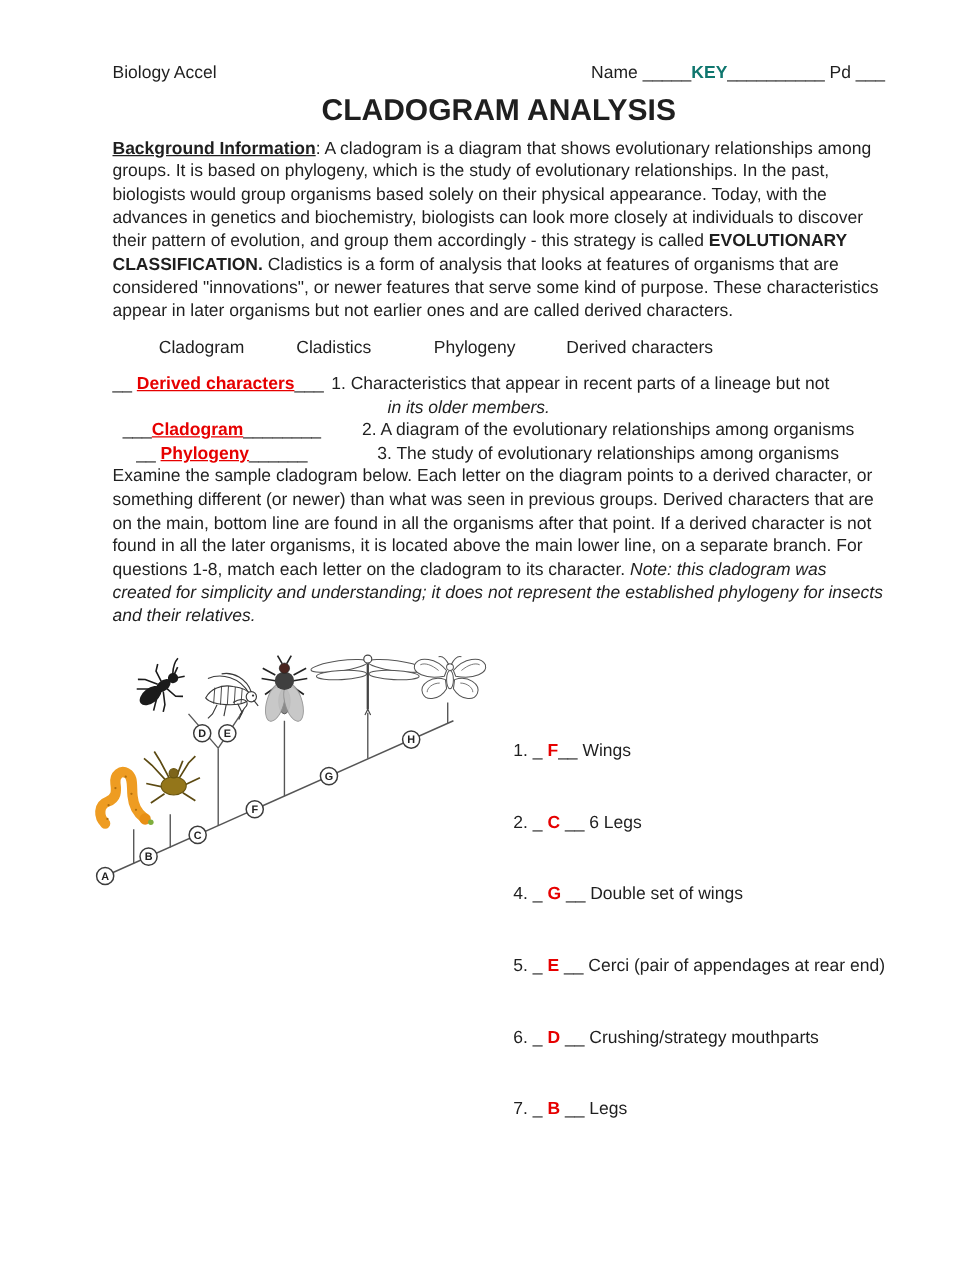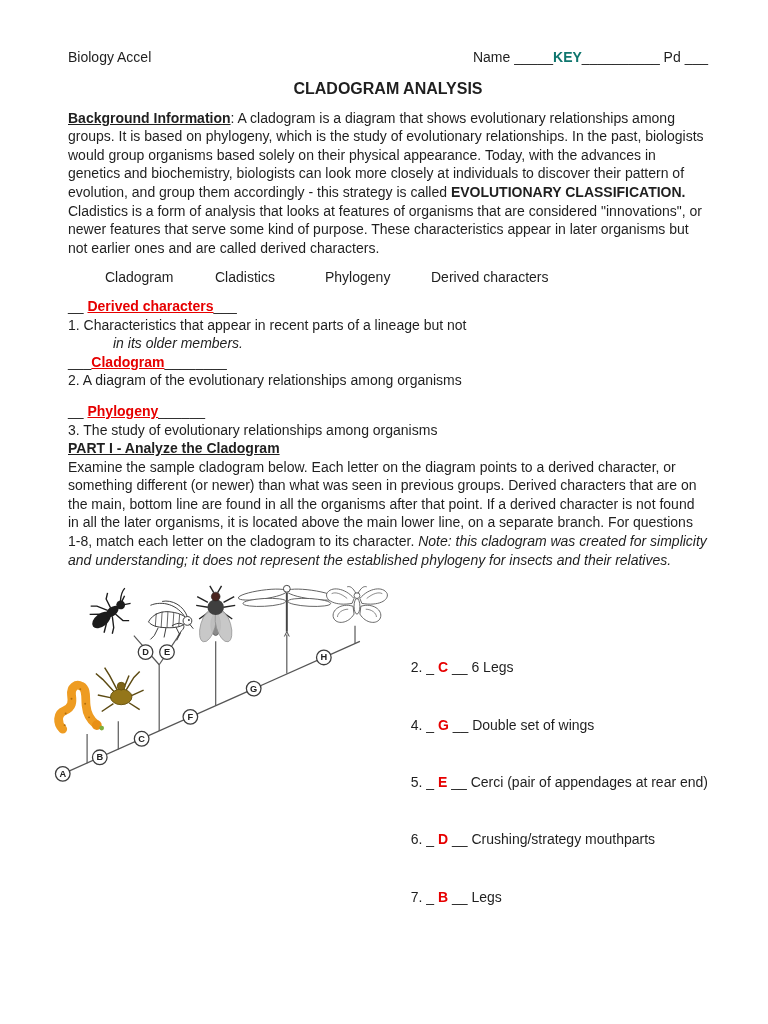--- a/index.html
+++ b/index.html
@@ -1,40 +1,40 @@
 <!DOCTYPE html>
 <html><head>
 <meta charset="utf-8">
 <style>
   * { box-sizing: border-box; }
   html,body { margin:0; padding:0; background:#ffffff; }
   .page {
     width:768px; height:1024px; position:relative; background:#ffffff;
     font-family:"Liberation Sans", sans-serif;
     font-size:14px; line-height:18.6px; color:#1f1f1f;
-    padding:48px 60px 0 68px; overflow:hidden;
+    padding:48px 60px 0 90px; overflow:hidden;
   }
   .hdr { display:flex; justify-content:space-between; white-space:pre; }
   .red { color:#0f766e; }
   .bold { font-weight:bold; }
   .lead { font-weight:bold; text-decoration:underline; }
   h1.title {
-    font-size:16px; line-height:22px; text-align:center; margin:11px 0 9px 0;
+    font-size:24px; line-height:22px; text-align:center; margin:11px 0 9px 0;
     font-weight:bold; letter-spacing:0;
   }
   p.para { margin:0 0 0 0; }
   .prelab-para { margin-top:15px; }
   .wordbank {
     margin:11px 0 0 37px; display:grid;
     grid-template-columns:110px 110px 106px auto;
   }
   .qrows { margin-top:10px; }
-  .qrow { display:flex; margin-top:0;flex-direction:column; }
-  .qrow + .qrow { margin-top:0; }
-  .qrow.gap { margin-top:12px; }
+  .qrow { display:flex; margin-top:0; }
+  .qrow + .qrow { margin-top:0;text-align:center; }
+  .qrow.gap { }
   .q-left { width:175px; flex:none; white-space:pre; }
   .q-left .ans { color:#e60000; font-weight:bold; text-decoration:underline; }
   .q-right { flex:1; }
   .q-line2 { padding-left:45px;font-style:italic; }
   .part-heading { margin:27px 0 0 0; }
   .figure-row { display:flex; margin-left:-15px; margin-top:9px; }
   .match-list { margin-left:5px; padding-top:42px; white-space:pre; line-height:19.1px; }
   .match-list .m-ans { color:#e60000; font-weight:bold; }
   svg text.node-letter {
     font-family:"Liberation Sans", sans-serif; font-size:9.5px; font-weight:bold; fill:#222;
@@ -77,21 +77,20 @@
       </span>
     </div>
     <div class="qrow gap">
       <span class="q-left"><span>__ </span><span class="ans">Phylogeny</span><span>______</span></span>
       <span class="q-right">
         <div>3. The study of evolutionary relationships among organisms</div>
       </span>
     </div>
   </div>
 
-  <p class="para part-heading"><span class="lead">PART I - Analyze the Cladogram</span></p>
   <p class="para"><span>Examine the sample cladogram below.  Each letter on the diagram points to a derived character, or something different (or newer) than what was seen in previous groups. Derived characters that are on the main, bottom line are found in all the organisms after that point.  If a derived character is not found in all the later organisms, it is located above the main lower line, on a separate branch.  For questions 1-8, match each letter on the cladogram to its character. </span><i>Note: this cladogram was created for simplicity and understanding; it does not represent the established phylogeny for insects and their relatives.</i></p>
 
   <div class="figure-row">
     <svg width="362" height="230" viewBox="0 0 362 230">
 
       <line x1="10" y1="198" x2="315" y2="62" stroke="#555" stroke-width="1.3"></line>
 
       <line x1="35" y1="187" x2="35" y2="157" stroke="#555" stroke-width="1.2"></line>
       <line x1="67" y1="173" x2="67" y2="144" stroke="#555" stroke-width="1.2"></line>
       <line x1="109" y1="154" x2="109" y2="86" stroke="#555" stroke-width="1.2"></line>
@@ -226,20 +225,21 @@
           <text class="node-letter" x="206" y="110.5" text-anchor="middle" dominant-baseline="central">G</text>
         </g>
         <g>
           <circle cx="278" cy="78.5" r="7.5" fill="#fff" stroke="#3c3c3c" stroke-width="1.3"></circle>
           <text class="node-letter" x="278" y="78.5" text-anchor="middle" dominant-baseline="central">H</text>
         </g>
       </g>
     </svg>
 
     <div class="match-list">
+      <div><span>1.</span><span> _ </span><span class="m-ans">F</span><span>__ </span><span>Wings</span></div>
       <div><span>2.</span><span> _ </span><span class="m-ans">C</span><span> __ </span><span>6 Legs</span></div>
       <div><span>4.</span><span> _ </span><span class="m-ans">G</span><span> __ </span><span>Double set of wings</span></div>
       <div><span>5.</span><span> _ </span><span class="m-ans">E</span><span> __ </span><span>Cerci (pair of appendages at rear end)</span></div>
       <div><span>6.</span><span> _ </span><span class="m-ans">D</span><span> __ </span><span>Crushing/strategy mouthparts</span></div>
       <div><span>7.</span><span> _ </span><span class="m-ans">B</span><span> __ </span><span>Legs</span></div>
       
     </div>
   </div>
 
 </div>

